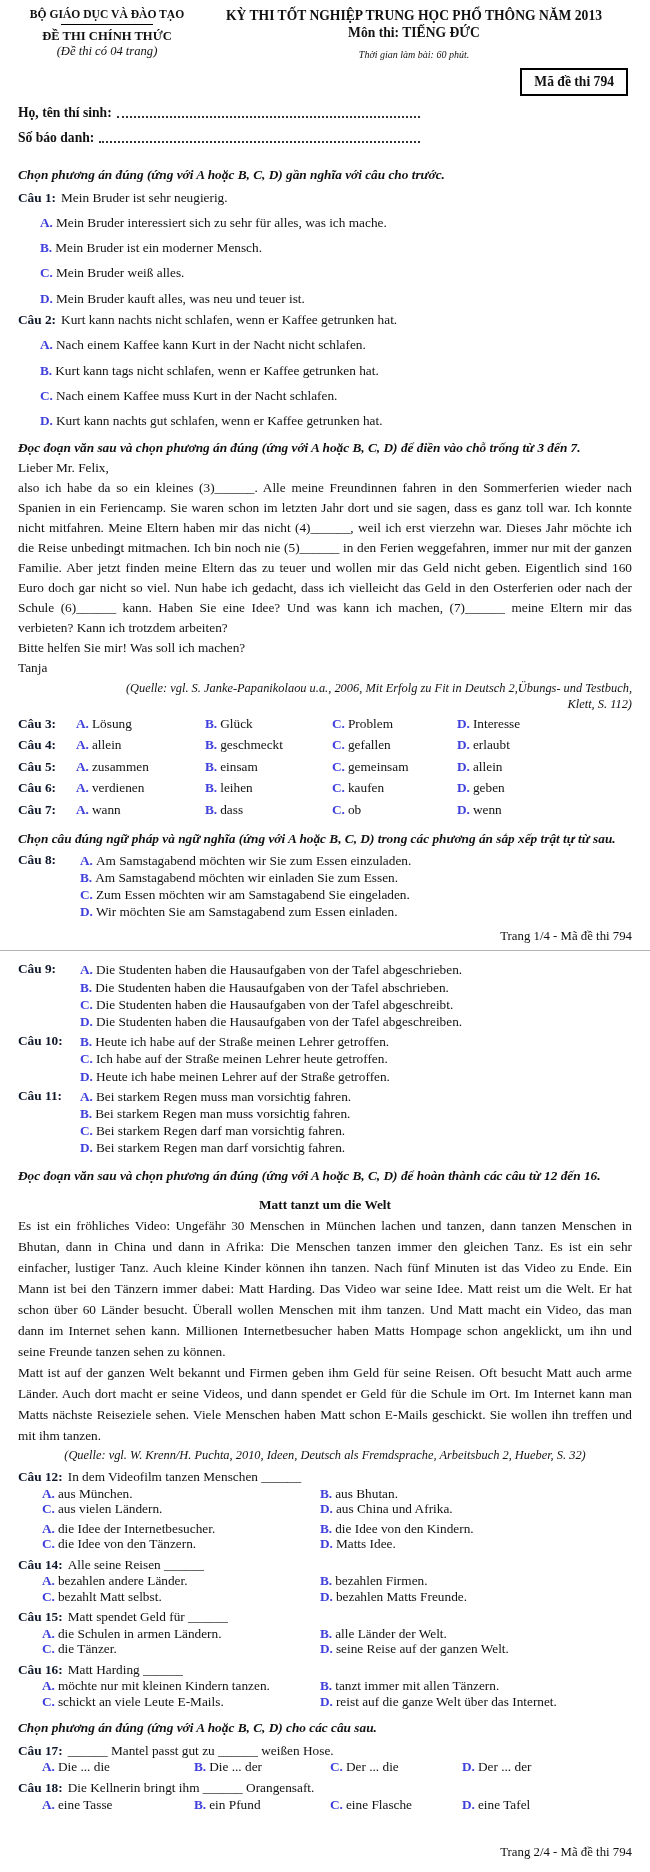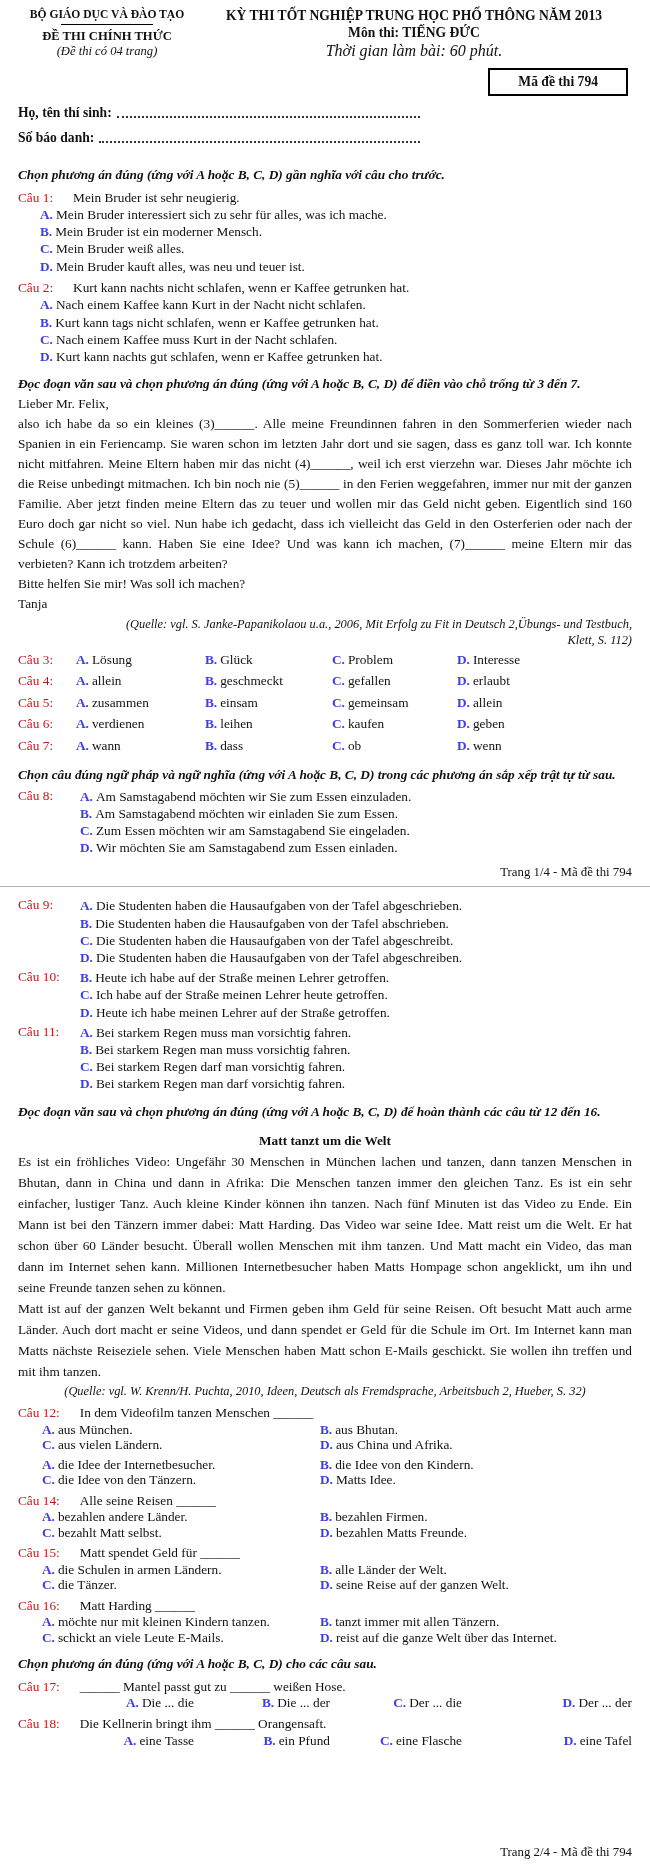--- a/index.html
+++ b/index.html
@@ -13,40 +13,40 @@
   
   .hdr{display:flex;}
   .hdr-left{width:178px;text-align:center;flex-shrink:0;}
   .ministry{font-size:11.6px;font-weight:bold;white-space:nowrap;}
   .ministry-rule{width:92px;border-top:1px solid #000;margin:3px auto 4px;}
   .exam-type{font-size:12.6px;font-weight:bold;margin-top:1px;}
   .pages-note{font-size:12.6px;font-style:italic;}
   .hdr-right{flex:1;text-align:center;}
   .exam-title{font-size:13.6px;font-weight:bold;}
   .subject{font-size:13.6px;font-weight:bold;margin-top:1px;}
-  .duration{font-size:16px;font-style:italic;margin-top:1px;}
+  .duration{font-size:10px;font-style:italic;margin-top:8px;}
   .code-row{display:flex;justify-content:flex-end;margin:8px 4px 0 0;}
-  .code-box{border:2px solid #000;padding:4px 28px;font-weight:bold;font-size:13.6px;}
+  .code-box{border:2px solid #000;padding:4px 12px;font-weight:bold;font-size:13.6px;}
   .cand-row{display:flex;align-items:flex-end;width:402px;font-weight:bold;font-size:13.6px;margin-top:9px;}
   .cand-row .dots{flex:1;border-bottom:2px dotted #333;margin:0 0 3px 5px;height:1px;}
   
   .instr{font-weight:bold;font-style:italic;line-height:18.5px;text-align:justify;margin-top:10px;}
   .instr.first{margin-top:20px;}
   
-  .cau{color:#b91c1c;font-weight:normal;margin-right:20px;}
+  .cau{color:#0f172a;font-weight:bold;margin-right:5px;}
   .lt{color:#4040dc;font-weight:bold;margin-right:3px;}
   .q-stem{line-height:17.5px;margin-top:4px;}
   .opts-sm{margin-left:22px;}
-  .opts-sm .opt{line-height:17.2px;}
+  .opts-sm .opt{line-height:17.2px;margin-top:8px;}
   .row5{display:grid;grid-template-columns:58px 129px 127px 125px 1fr;line-height:21.5px;}
   .q-block{display:grid;grid-template-columns:62px 1fr;margin-top:3px;}
   .q-block .opt{line-height:17.2px;}
   .opts2{display:grid;grid-template-columns:278px 1fr;margin-left:24px;}
   .opts2 .opt{line-height:15.5px;}
-  .opts4{display:grid;grid-template-columns:152px 136px 132px 1fr;margin-left:24px;text-align:right;}
+  .opts4{display:grid;grid-template-columns:152px 136px 132px 1fr;margin-left:24px;}
   .opts4 .opt{line-height:16px;}
   .qm{margin-top:4px;}
   
   .letter-line{line-height:20px;}
   .letter-body{line-height:20px;text-align:justify;}
   .src1{font-style:italic;font-size:12.4px;line-height:16.5px;text-align:right;margin-top:2px;}
   .p-title{text-align:center;font-weight:bold;line-height:20px;margin-top:10px;}
   .para{line-height:21px;text-align:justify;}
   .src2{font-style:italic;font-size:12.4px;line-height:17px;text-align:center;margin-top:1px;}
   

